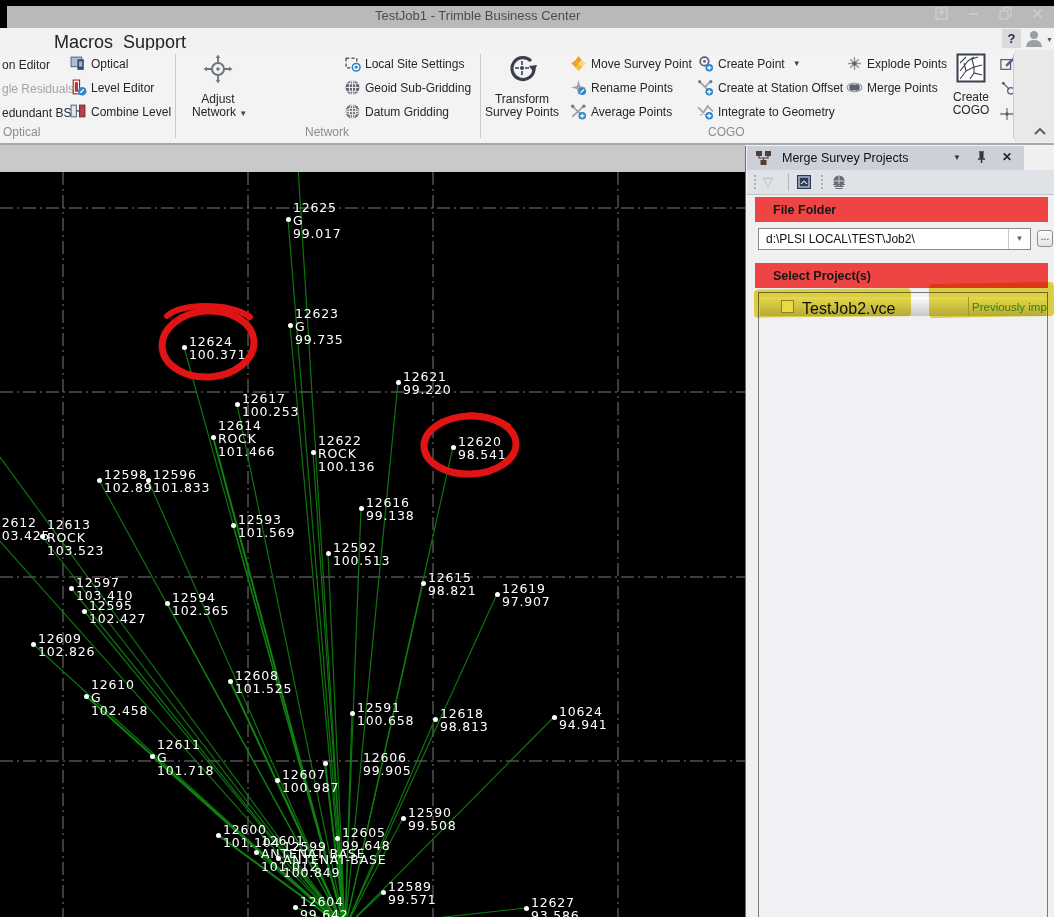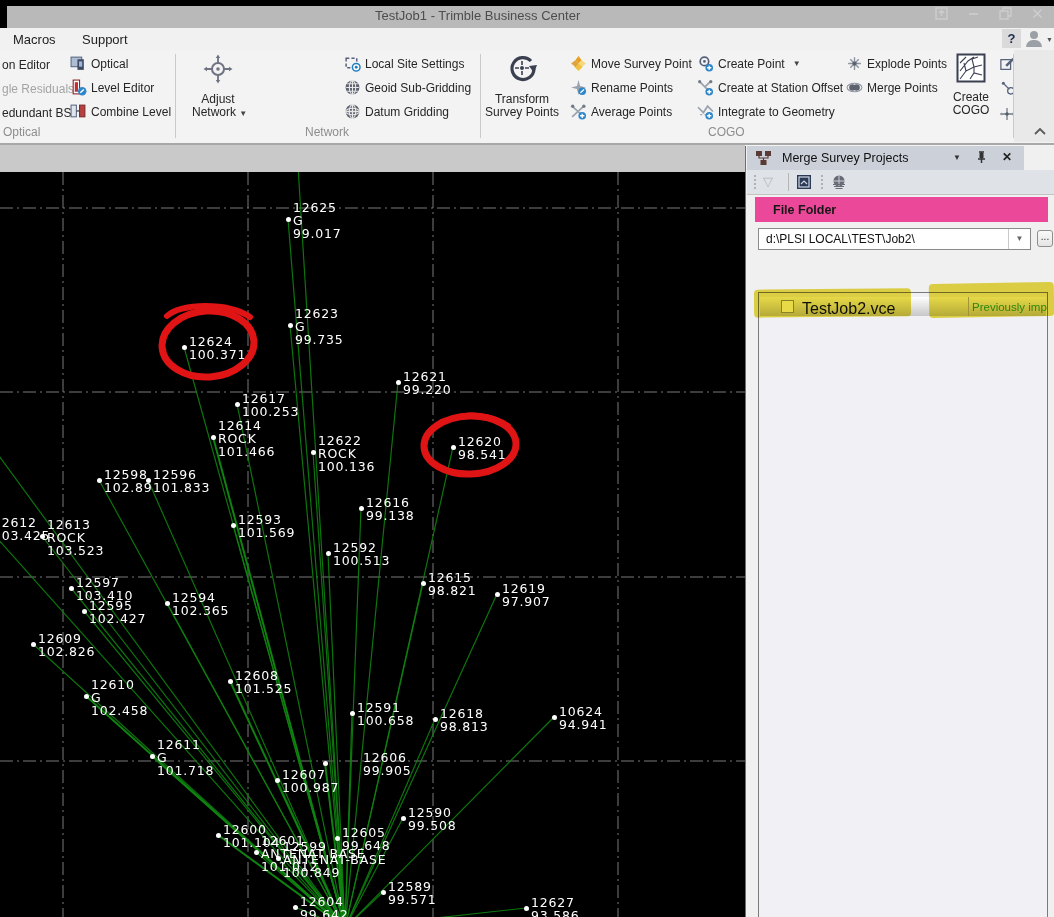--- a/index.html
+++ b/index.html
@@ -7,21 +7,21 @@
   .app { position:relative; width:1054px; height:917px; background:#f3f3f3; overflow:hidden; }
 
   .titlebar { position:absolute; left:0; top:0; width:1054px; height:28px; background:#b9b9b9; }
   .titlebar .topstrip { position:absolute; left:0; top:0; width:1054px; height:6px; background:#000; }
   .titlebar .leftblock { position:absolute; left:0; top:0; width:7px; height:28px; background:#000; }
   .title-text { position:absolute; left:375px; top:8px; font-size:13px; color:#4d4d4d; white-space:pre; }
   .hl { position:absolute; background:#e4d426; opacity:0.85; mix-blend-mode:multiply; border-radius:4px; }
   .winbtns { position:absolute; top:7px; right:10px; display:flex; gap:19px; }
 
   .menubar { position:absolute; left:0; top:28px; width:1054px; height:22px; background:#f1f1f1; }
-  .menu-item { position:absolute; top:4px; font-size:13px; color:#222; }
+  .menu-item { position:absolute; top:4px; font-size:18px; color:#222;margin-left:41px; }
   .help-btn { position:absolute; left:1002px; top:1px; width:19px; height:19px; background:#dadada; color:#1c2b4a; font-weight:bold; font-size:13px; text-align:center; line-height:19px; }
   .person-icon { position:absolute; left:1026px; top:3px; width:16px; height:16px; }
   .person-icon .head { position:absolute; left:4px; top:0px; width:8px; height:8px; border-radius:50%; background:#9aa0a6; }
   .person-icon .body { position:absolute; left:0px; top:9px; width:16px; height:7px; border-radius:7px 7px 0 0; background:#9aa0a6; }
   .person-caret { position:absolute; left:1046px; top:8px; font-size:7px; color:#555; }
 
   .ribbon { position:absolute; left:0; top:50px; width:1054px; height:94px; background:#f3f3f3; }
   .rb-sep { position:absolute; top:4px; width:1px; height:84px; background:#c9c9c9; }
   .rb-text { position:absolute; font-size:12px; color:#262626; white-space:nowrap; }
   .rb-text.dis { color:#a4a4a4; }
@@ -41,21 +41,21 @@
   .canvas svg { position:absolute; left:0; top:0; }
   .pt-dot { position:absolute; width:5px; height:5px; border-radius:50%; background:#fff; z-index:3; }
   .pt-label { position:absolute; color:#fff; font-size:12.5px; line-height:13px; letter-spacing:0.8px; white-space:pre; z-index:3; font-family:"DejaVu Sans", sans-serif; }
 
   .panel { position:absolute; left:745px; top:146px; width:309px; height:771px; background:#f0f0f0; border-left:1px solid #6e6e6e; }
   .panel-header { position:absolute; left:1px; top:0; width:277px; height:24px; background:#ccd1d9; display:flex; align-items:center; }
   .panel-title { font-size:12.5px; color:#101010; margin-left:10px; }
   .ph-controls { position:absolute; right:12px; top:4px; display:flex; gap:15px; align-items:center; }
   .panel-toolbar { position:absolute; left:1px; top:24px; width:308px; height:25px; background:#dfe2e6; border-bottom:1px solid #c4c4c4; }
   .dots { position:absolute; top:4px; width:4px; height:16px; background-image:radial-gradient(circle, #aeb2b8 1px, transparent 1.2px); background-size:4px 4px; }
-  .section-bar { position:absolute; left:9px; width:293px; height:25px; background:#ec4899; display:flex; align-items:center; }
+  .section-bar { position:absolute; left:9px; width:293px; height:25px; background:#ef4444; display:flex; align-items:center; }
   .section-bar span { font-weight:bold; font-size:12.5px; color:#161616; margin-left:18px; }
   .combo { position:absolute; left:12px; top:82px; width:273px; height:22px; background:#fff; border:1px solid #8a8a8a; }
   .combo-text { position:absolute; left:7px; top:3px; font-size:12px; color:#111; }
   .combo-chev { position:absolute; right:0; top:0; width:22px; height:20px; border-left:1px solid #c9c9c9; color:#666; font-size:8px; text-align:center; line-height:20px; }
   .browse-btn { position:absolute; left:291px; top:84px; width:16px; height:17px; border:1px solid #8f8f8f; border-radius:3px; background:linear-gradient(#fafafa,#e4e4e4); font-size:10px; color:#333; text-align:center; line-height:12px; }
   .listbox { position:absolute; left:12px; top:146px; width:290px; height:628px; background:#f1f1f5; border:1px solid #7a7a7a; }
   .listrow { position:absolute; left:1px; top:4px; width:286px; height:19px; background:linear-gradient(#fefefe,#c7c7c7); }
   .listrow .colsep { position:absolute; left:208px; top:0; width:1px; height:19px; background:#b0b0b0; }
   .checkbox { position:absolute; left:21px; top:3px; width:13px; height:13px; background:#fff; border:1px solid #999; }
   .row-name { position:absolute; left:42px; top:3px; font-size:16px; color:#111; }
@@ -517,20 +517,23 @@
 
     <div class="section-bar" style="top:51px">
         <span>File Folder</span>
       </div>
     <div class="combo">
       <div class="combo-text">d:\PLSI LOCAL\TEST\Job2\</div>
       <div class="combo-chev">▼</div>
     </div>
     <div class="browse-btn">...</div>
 
+    <div class="section-bar" style="top:117px">
+        <span>Select Project(s)</span>
+      </div>
     <div class="listbox">
       <div class="listrow">
         <div class="colsep"></div>
         <div class="checkbox"></div>
         <div class="row-name">TestJob2.vce</div>
         <div class="row-status">Previously imp</div>
       </div>
     </div>
   </div>
 

